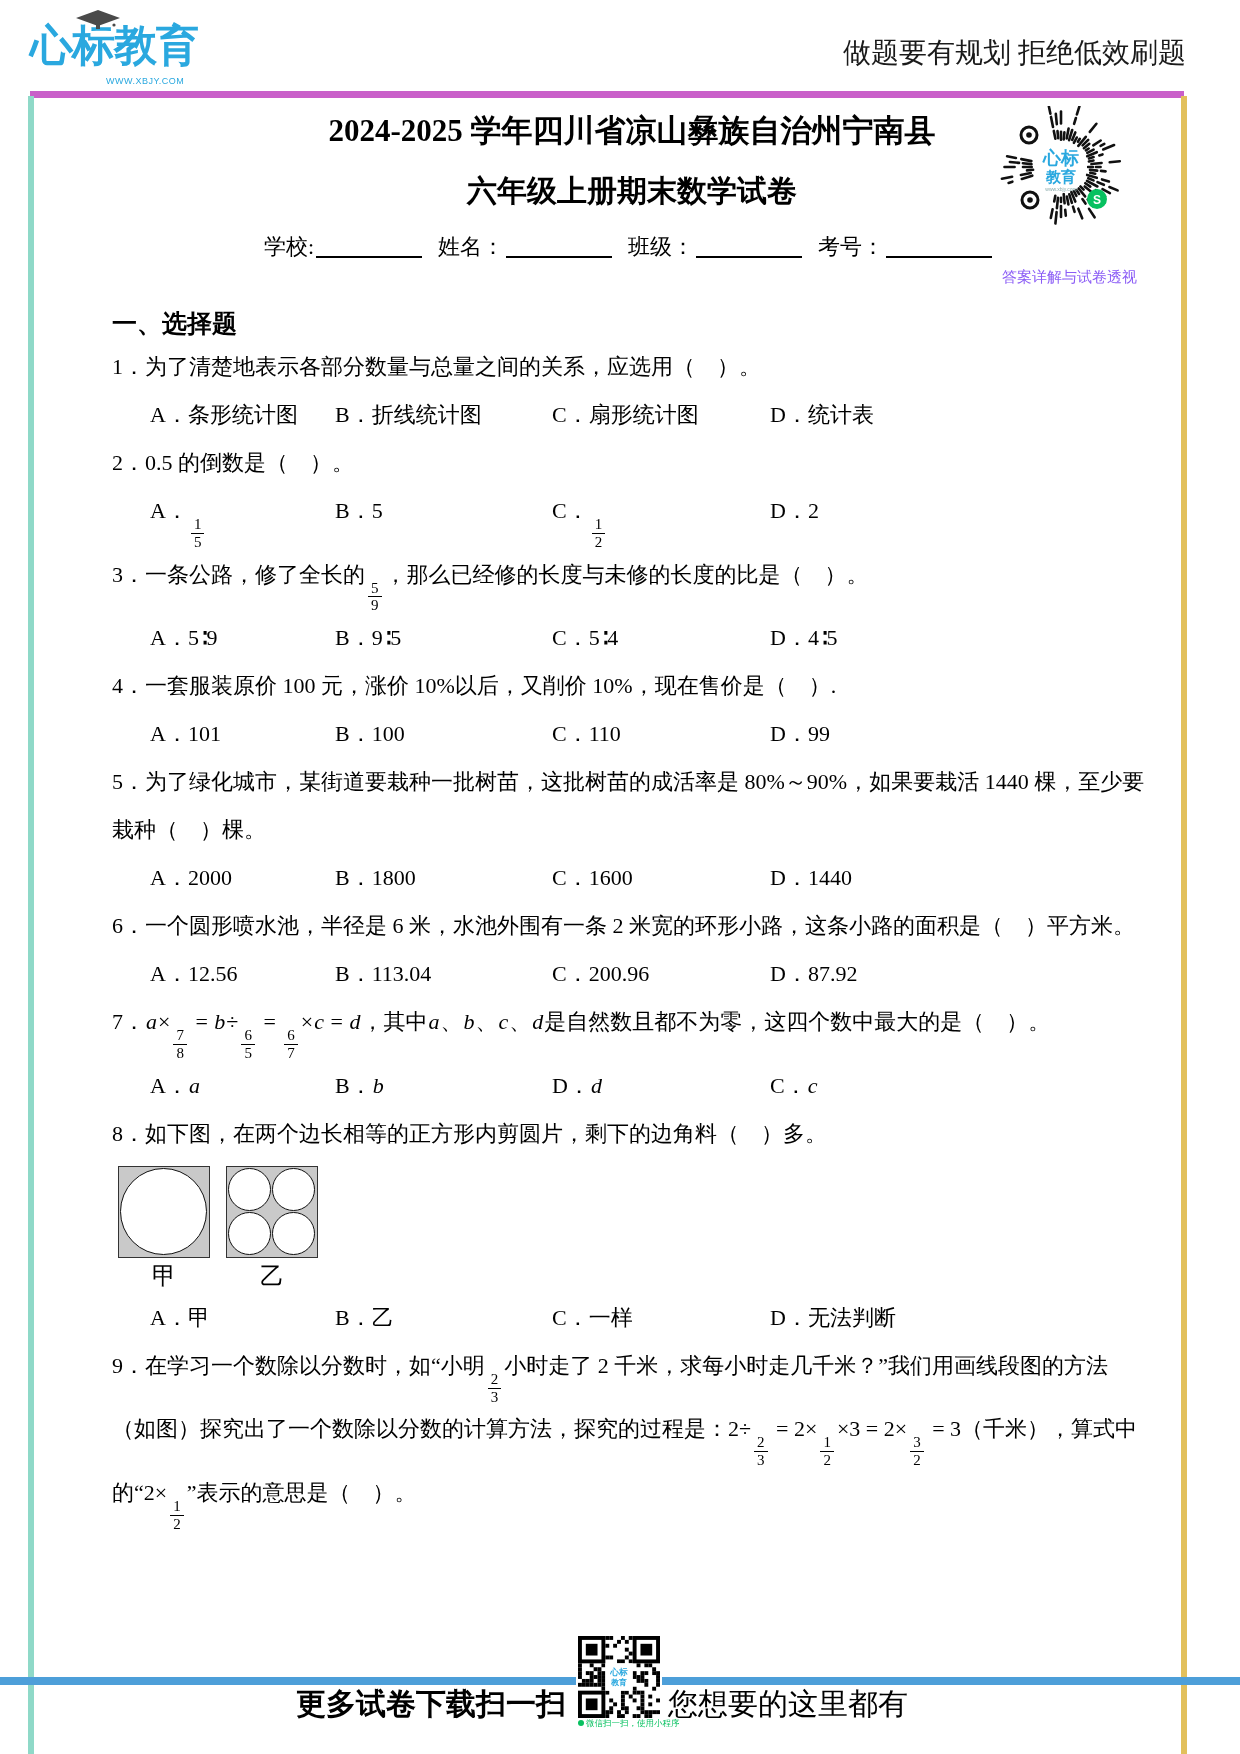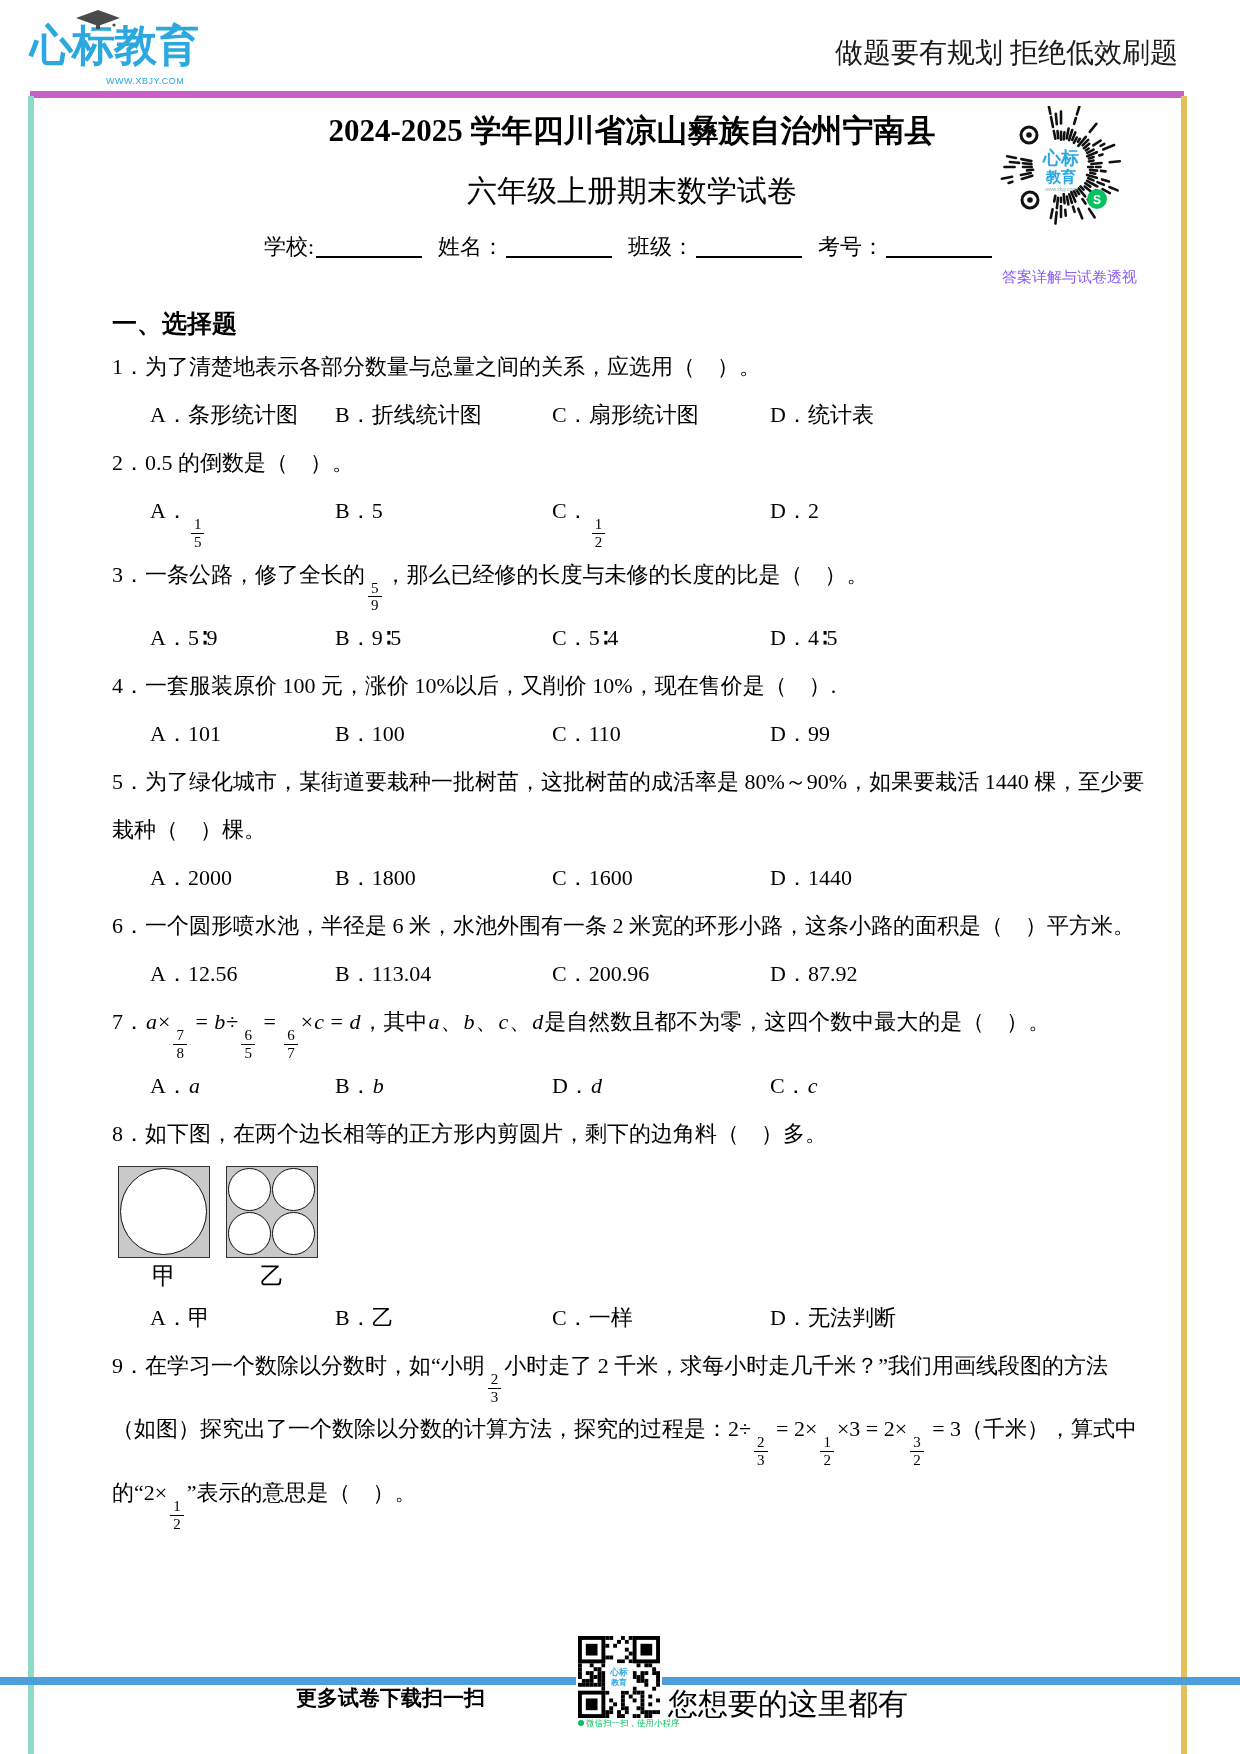--- a/index.html
+++ b/index.html
@@ -8,35 +8,35 @@
   }
   *{margin:0;padding:0;box-sizing:border-box;}
   html,body{width:1240px;height:1754px;}
   body{position:relative;background:#fff;color:#000;font-family:"Liberation Serif",serif;overflow:hidden;}
 
   
   .logo{position:absolute;left:30px;top:18px;width:190px;height:74px;}
   .logo-text{font-family:"Liberation Sans",sans-serif;font-weight:bold;font-size:43px;line-height:54px;color:var(--logo-blue);letter-spacing:-1px;}
   .logo-cap{position:absolute;left:46px;top:-8px;width:44px;height:20px;}
   .logo-url{position:absolute;left:76px;top:58px;font-size:9px;letter-spacing:.5px;color:var(--logo-blue);font-family:"Liberation Sans",sans-serif;}
-  .slogan{position:absolute;top:34px;right:62px;font-size:28px;color:#1a1a1a;}
+  .slogan{position:absolute;top:34px;right:54px;font-size:28px;color:#1a1a1a;}
 
   
   .line-magenta{position:absolute;left:30px;top:91px;width:1154px;height:7px;background:var(--magenta);}
   .line-teal{position:absolute;left:28px;top:96px;width:6px;height:1658px;background:var(--teal);}
   .line-gold{position:absolute;left:1181px;top:96px;width:6px;height:1658px;background:var(--gold);}
 
   
   .top-qr{position:absolute;left:1000px;top:106px;width:122px;height:122px;}
   .top-qr-caption{position:absolute;left:1002px;top:268px;width:150px;text-align:left;font-size:15px;font-family:"Liberation Sans",sans-serif;color:#8b5cf6;}
 
   
   main{position:absolute;left:112px;top:105px;width:1040px;}
   .title1{font-size:31px;font-weight:bold;text-align:center;line-height:52px;}
-  .title2{font-size:30px;font-weight:normal;text-align:center;line-height:52px;margin-top:8px;}
+  .title2{font-size:30px;font-weight:bold;text-align:center;line-height:52px;margin-top:8px;}
   .form-line{margin-top:10px;text-align:center;font-size:22px;line-height:40px;white-space:nowrap;}
   .form-group{margin:0 4px;}
   .blank{display:inline-block;width:106px;height:26px;border-bottom:2px solid #000;margin:0 8px 0 2px;vertical-align:-4px;}
   .sec-heading{margin-top:36px;font-family:"Liberation Sans",sans-serif;font-weight:bold;font-size:25px;line-height:40px;}
 
   .question{font-size:22px;}
   .stem{line-height:48px;}
   .options{display:grid;grid-template-columns:185px 217px 218px auto;padding-left:38px;line-height:48px;}
   .option{white-space:nowrap;}
   i{font-style:italic;padding:0 1px;}
@@ -46,21 +46,21 @@
   .fden{border-top:1.7px solid #000;padding:0 3px;}
 
   .figure{display:flex;gap:16px;margin:8px 0 0 6px;}
   .fig-square{width:92px;height:92px;border:1.5px solid #333;background:var(--sq-gray);position:relative;}
   .fig-circle{position:absolute;border:1.4px solid #111;border-radius:50%;background:#fff;}
   .fig-labels{display:flex;gap:16px;margin-left:6px;font-size:24px;line-height:36px;}
   .fig-label{width:92px;text-align:center;}
 
   
   .footer-line{position:absolute;left:0;top:1677px;width:100%;height:8px;background:var(--footer-blue);}
-  .footer-left{position:absolute;left:296px;top:1684px;font-family:"Liberation Sans",sans-serif;font-weight:bold;font-size:21px;}
+  .footer-left{position:absolute;left:296px;top:1684px;font-family:"Liberation Sans",sans-serif;font-weight:bold;font-size:30px;}
   .footer-right{position:absolute;left:668px;top:1684px;font-family:"Liberation Sans",sans-serif;font-weight:normal;font-size:30px;}
   .footer-qr{position:absolute;left:576px;top:1634px;width:86px;background:#fff;padding:2px 2px 0;text-align:center;}
   .footer-qr svg{display:block;width:82px;height:82px;margin:0 auto;background:#fff;}
   .qr-caption{font-size:8.5px;color:var(--green);white-space:nowrap;font-family:"Liberation Sans",sans-serif;line-height:11px;}
   .green-dot{display:inline-block;width:6px;height:6px;border-radius:50%;background:var(--green);margin-right:2px;}
 </style>
 </head>
 <body>
 
 <div class="logo">

